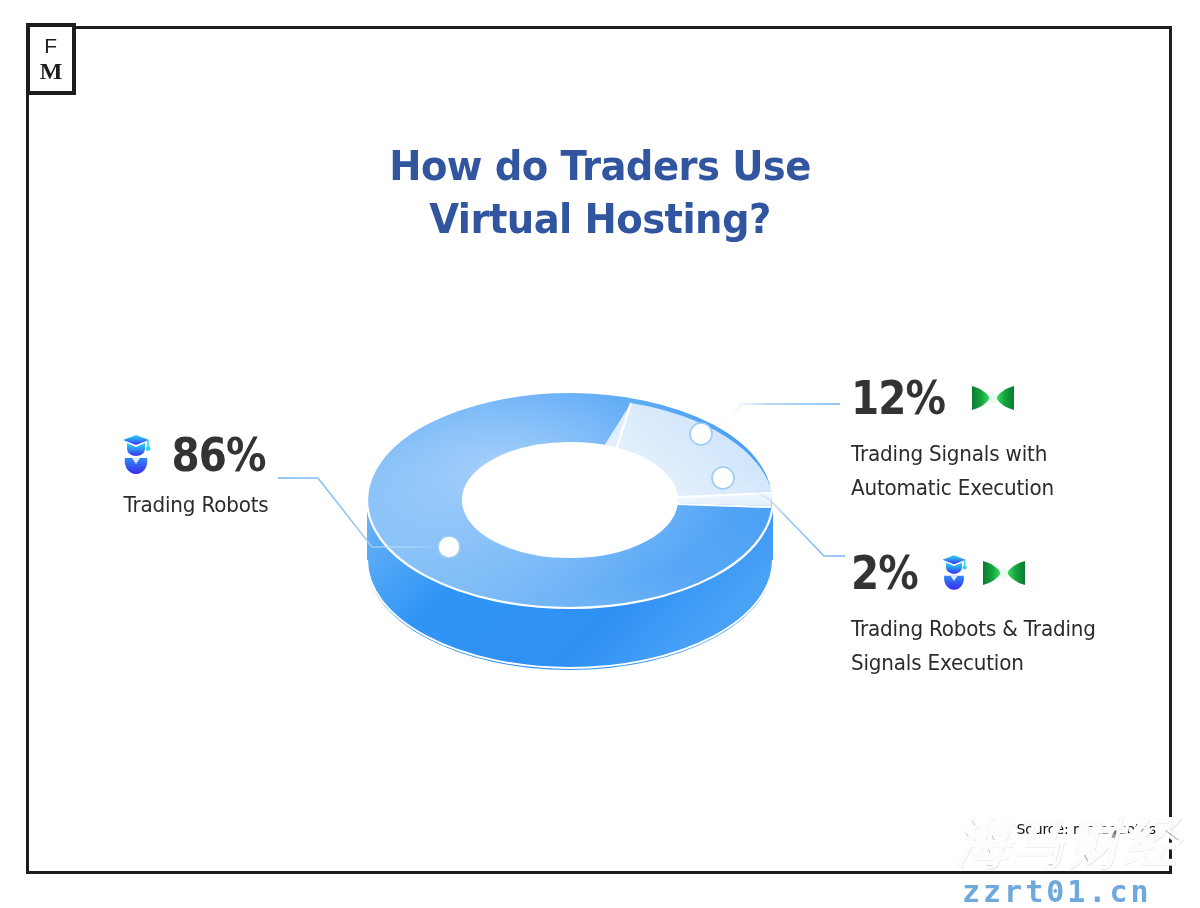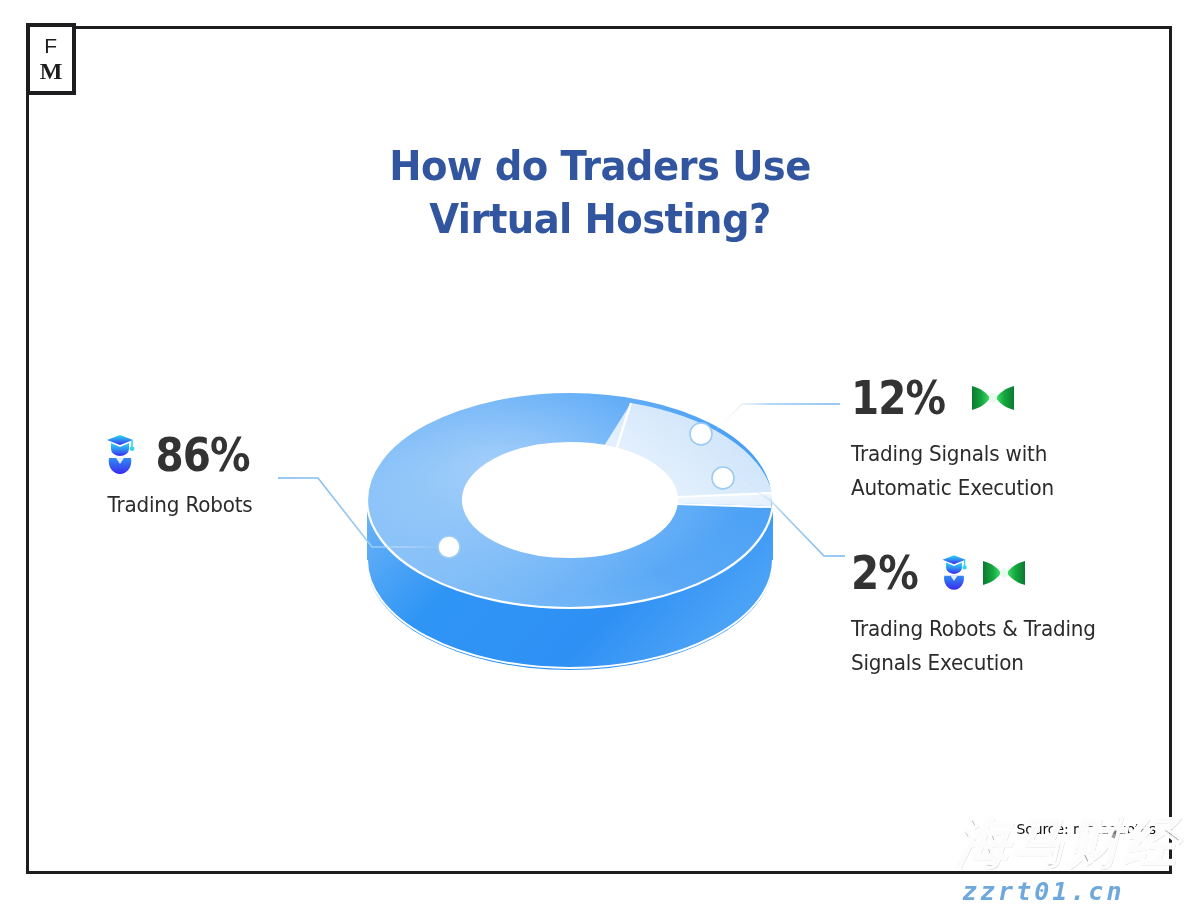--- a/index.html
+++ b/index.html
@@ -121,21 +121,21 @@
     font-weight: 400;
     color: #2b2b2b;
     letter-spacing: -0.2px;
     transform: scaleX(0.95);
     transform-origin: left top;
     white-space: pre-line;
   }
 
   
   #callout-robots {
-    left: 70px;
+    left: 86px;
     top: 430px;
     width: 220px;
     text-align: center;
   }
   #callout-robots .row { justify-content: center; }
   #callout-robots .pct { transform: scaleX(0.88); transform-origin: center; }
   #callout-robots .cap {
     display: block;
     text-align: center;
     transform: scaleX(0.95);
@@ -190,24 +190,23 @@
     text-shadow: 0 0 1px rgba(120,120,120,0.55), 1px 1px 0 rgba(150,150,150,0.5);
     z-index: 9;
     white-space: nowrap;
     overflow: hidden;
   }
   .wm-url {
     position: absolute;
     left: 962px;
     top: 876px;
     font-family: "DejaVu Sans Mono", "Liberation Mono", monospace;
-    font-size: 25px;
+    font-size: 30px;
     line-height: 32px;
     font-weight: 700;
-    font-style: italic;
     letter-spacing: 3px;
     color: #6ea8dc;
     text-shadow: 1px 1px 0 rgba(255,255,255,0.9);
     z-index: 10;
     white-space: nowrap;
   }
 </style>
 </head>
 <body>
 

